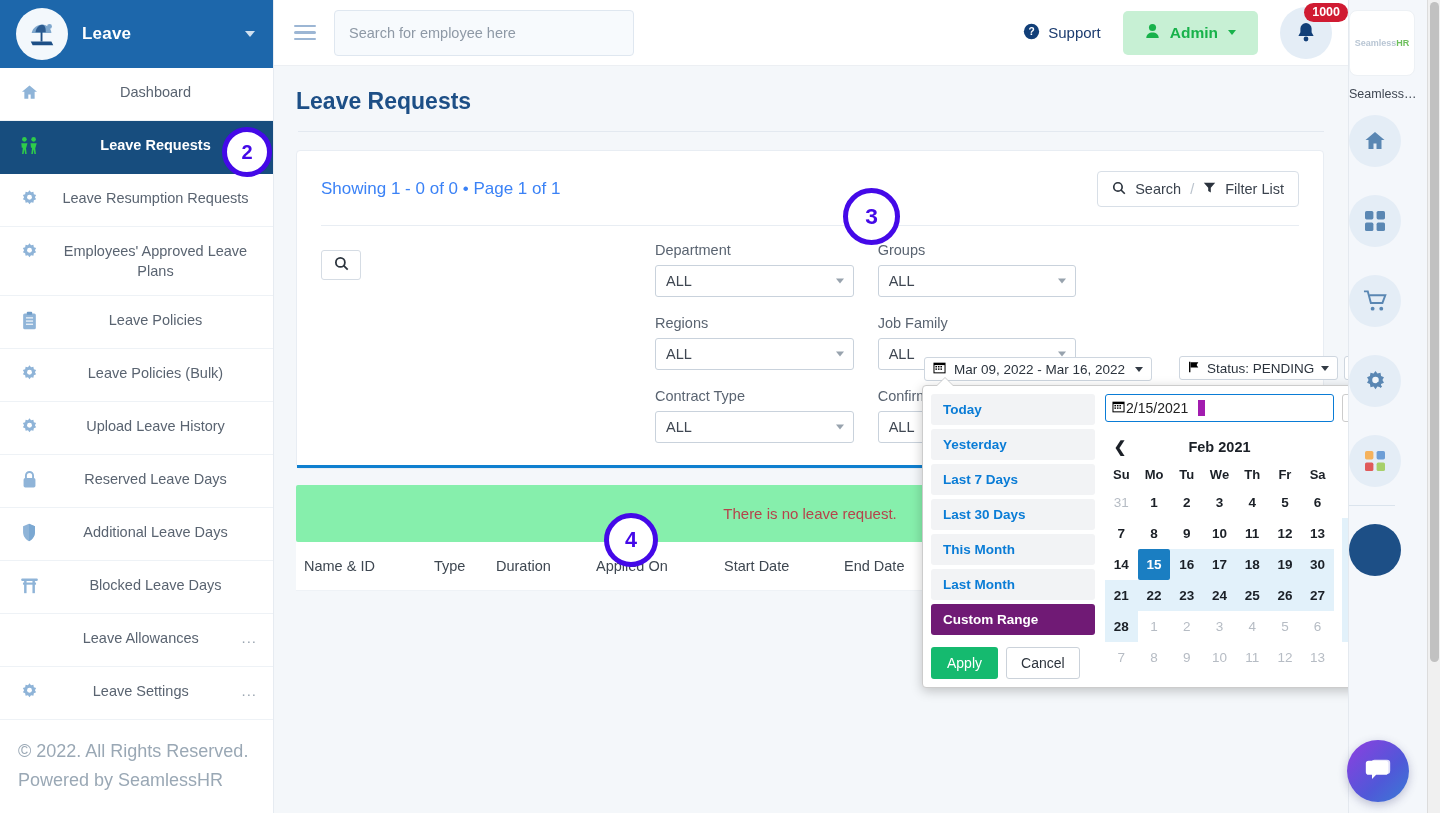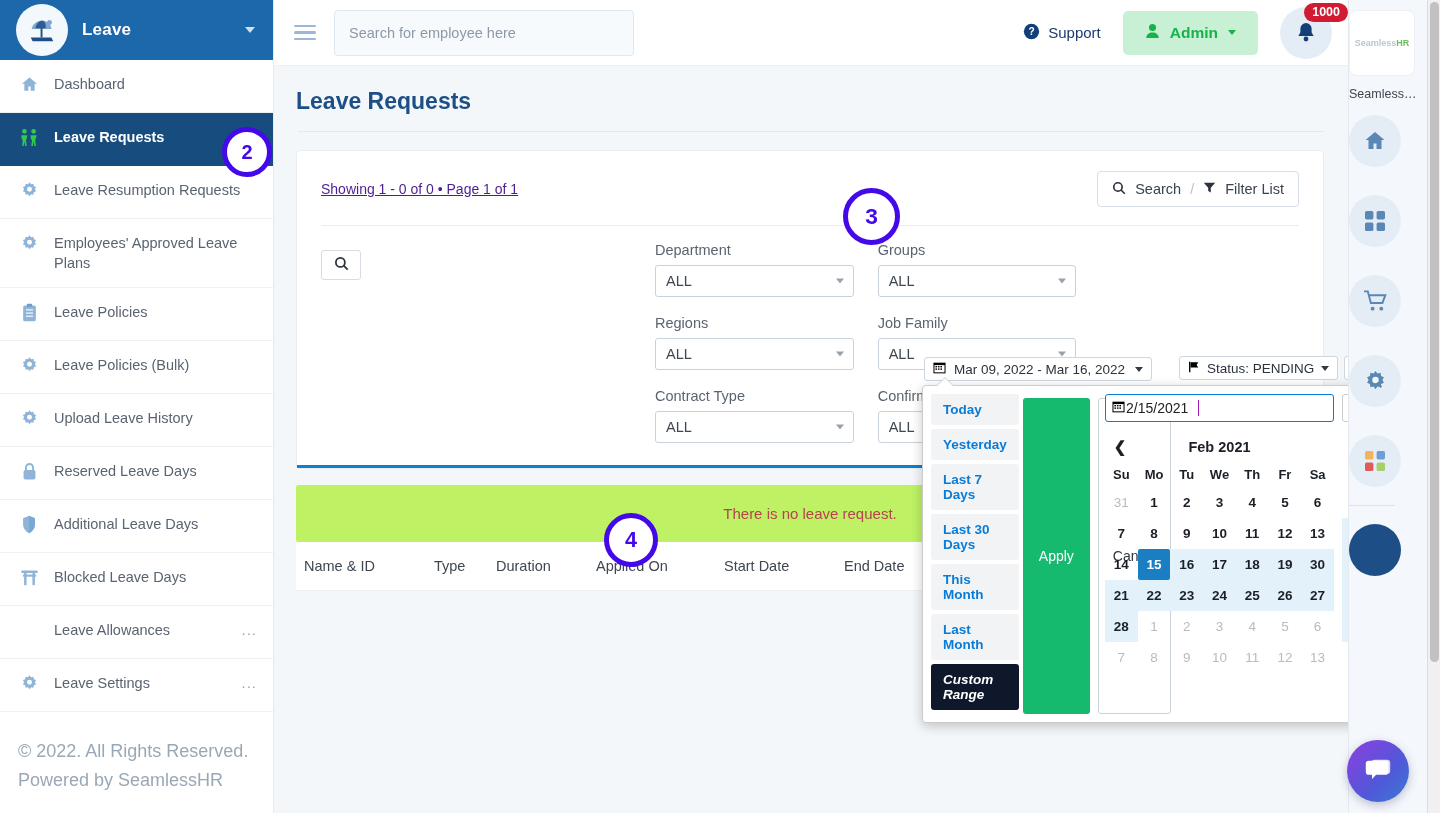--- a/index.html
+++ b/index.html
@@ -11,39 +11,39 @@
   }
   .app { position: relative; width: 1440px; height: 813px; display: flex; }
 
   
   .sidebar {
     width: 274px; height: 813px; background: #ffffff;
     display: flex; flex-direction: column; flex: 0 0 274px;
     border-right: 1px solid #e6ebf1; position: relative; z-index: 5;
   }
   .sb-brand {
-    height: 60px; background: #1d67ab; display: flex; align-items: center;
+    height: 68px; background: #1d67ab; display: flex; align-items: center;
     padding: 0 16px; gap: 14px; position: relative;
   }
   .sb-logo {
     width: 52px; height: 52px; border-radius: 50%; background: #f3f8fc;
     display: flex; align-items: center; justify-content: center; flex: 0 0 52px;
   }
   .sb-brand-name { color: #fff; font-size: 17px; font-weight: 700; letter-spacing: .2px; }
   .sb-caret {
     position: absolute; right: 18px; top: 50%; transform: translateY(-50%);
     width: 0; height: 0; border-left: 5px solid transparent; border-right: 5px solid transparent;
     border-top: 6px solid #cfe0f0;
   }
   .sb-nav { flex: 1 1 auto; overflow: hidden; }
   .sb-item {
     display: flex; align-items: flex-start; gap: 14px;
     padding: 14px 16px 14px 18px; min-height: 53px;
     border-bottom: 1px solid #eef2f6; color: #5a6471; font-size: 14.5px;
-    position: relative; cursor: pointer; line-height: 1.35;
+    position: relative; cursor: pointer; line-height: 1.35; text-align: center;
   }
   .sb-item .sb-ico { flex: 0 0 22px; width: 22px; display:flex; align-items:center; justify-content:center; margin-top: 1px; }
   .sb-item .sb-label { flex: 1 1 auto; padding-top: 1px; }
   .sb-item.active {
     background: #174d7e; color: #ffffff; font-weight: 700; border-bottom-color: #174d7e;
   }
   .sb-item .dots { color: #9aa5b1; font-size: 15px; letter-spacing: 1px; margin-left: auto; }
   .sb-foot { padding: 14px 18px 18px; font-size: 18px; color: #9aa8b5; line-height: 1.6; }
 
   
@@ -89,21 +89,21 @@
   .head-rule { height: 1px; background: #e3e9f0; margin: 0 24px; }
 
   .content { flex: 1 1 auto; padding: 18px 24px 0 22px; position: relative; overflow: hidden; }
 
   .card {
     background: #fff; border: 1px solid #e8edf3; border-radius: 4px;
     position: relative;
   }
   .card-inner { padding: 20px 24px 0 24px; }
   .card-row1 { display: flex; align-items: center; }
-  .showing { color: #4c1d95; font-size: 14px; text-decoration: underline; }
+  .showing { color: #3b82f6; font-size: 17px; }
   .sf-box {
     margin-left: auto; border: 1px solid #d8dfe7; border-radius: 4px; height: 36px;
     display: flex; align-items: center; padding: 0 14px; gap: 9px; font-size: 14.5px;
     color: #3b434e; cursor: pointer; background: #fff;
   }
   .sf-box .sep { color: #b9c2cc; }
   .rule { height: 1px; background: #e8edf3; margin: 18px 0 16px; }
 
   .filters { display: flex; }
   .fcol-left { width: 310px; flex: 0 0 310px; }
@@ -129,21 +129,21 @@
     font-size: 14.5px; color: #3f4752; cursor: pointer; position: relative;
   }
   .fselect .tri {
     position: absolute; right: 9px; top: 50%; transform: translateY(-50%);
     width: 0; height: 0; border-left: 4.5px solid transparent; border-right: 4.5px solid transparent;
     border-top: 5px solid #98a3ae;
   }
   .blue-bar { height: 3px; background: #0f7fcf; margin: 4px 0 0; }
 
   .alert {
-    margin-top: 16px; background: #bef264; color: #b5434b; text-align: center;
+    margin-top: 16px; background: #86efac; color: #b5434b; text-align: center;
     font-size: 15px; padding: 20px 0; border-radius: 2px;
   }
   .tbl-head {
     background: #fff; display: flex; padding: 16px 8px; font-size: 14.5px; color: #3e4751;
     border-bottom: 1px solid #eef2f6;
   }
   .tbl-head div { flex: 0 0 auto; }
 
   
   .dp-anchor { position: absolute; left: 650px; top: 225px; z-index: 40; }
@@ -161,44 +161,44 @@
     position: absolute; top: 28px; left: -2px;
     background: #fff; border: 1px solid #ccc; border-radius: 4px;
     box-shadow: 0 3px 12px rgba(0,0,0,.22);
     display: flex; padding: 8px; z-index: 45;
   }
   .dp-pop:before {
     content: ""; position: absolute; top: -8px; left: 14px;
     border-left: 8px solid transparent; border-right: 8px solid transparent;
     border-bottom: 8px solid #fff; filter: drop-shadow(0 -1px 0 #ccc);
   }
-  .dp-ranges { width: 170px; padding: 0 6px 0 0; display: flex; flex-direction: row; gap: 4px; }
+  .dp-ranges { width: 170px; padding: 0 6px 0 0; display: flex; flex-direction: column; gap: 4px; }
   .dp-range {
     background: #f2f3f5; color: #0a7cd6; font-size: 13.5px; font-weight: 700;
     padding: 8px 12px; border-radius: 3px; cursor: pointer;
   }
-  .dp-range.sel { background: #0f172a; color: #fff; font-style: italic; }
+  .dp-range.sel { background: #701a75; color: #fff; }
   .dp-actions { display: flex; gap: 8px; margin-top: 4px; }
   .btn-apply {
     background: #15ba6f; color: #fff; border: none; border-radius: 3px;
     padding: 7px 16px; font-size: 14px; cursor: pointer; font-family: "Liberation Sans", sans-serif;
   }
   .btn-cancel {
     background: #fff; color: #2d343d; border: 1px solid #cbd2da; border-radius: 3px;
     padding: 7px 14px; font-size: 14px; cursor: pointer; font-family: "Liberation Sans", sans-serif;
   }
   .dp-cal { width: 237px; padding: 0 4px; }
   .dp-inp {
     width: 100%; height: 28px; border: 1px solid #0a7cd6; border-radius: 3px;
     padding: 0 6px; font-size: 14px; color: #222; background: #fff;
     display: flex; align-items: center; gap: 1px;
     font-family: "Liberation Sans", sans-serif;
   }
   .dp-inp.plain { border-color: #ccc; padding-left: 9px; gap: 8px; }
-  .dp-inp .caret-txt { border-right: 1px solid #a21caf; padding-right: 10px; }
+  .dp-inp .caret-txt { border-right: 7px solid #a21caf; padding-right: 10px; }
   .dp-title { display: flex; align-items: center; justify-content: center; height: 30px;
     margin-top: 10px; font-size: 14.5px; font-weight: 700; color: #1b2027; position: relative; }
   .dp-nav { position: absolute; width: 22px; height: 22px; display: flex; align-items: center;
     justify-content: center; color: #1b2027; cursor: pointer; font-size: 15px; }
   .dp-nav.prev { left: 4px; }
   table.dpt { border-collapse: collapse; width: 100%; }
   table.dpt th { font-size: 13px; font-weight: 700; color: #1b2027; padding: 5px 0; text-align: center; }
   table.dpt td {
     font-size: 13.5px; font-weight: 700; color: #1b2027; text-align: center;
     height: 31px; width: 33px; cursor: pointer;

